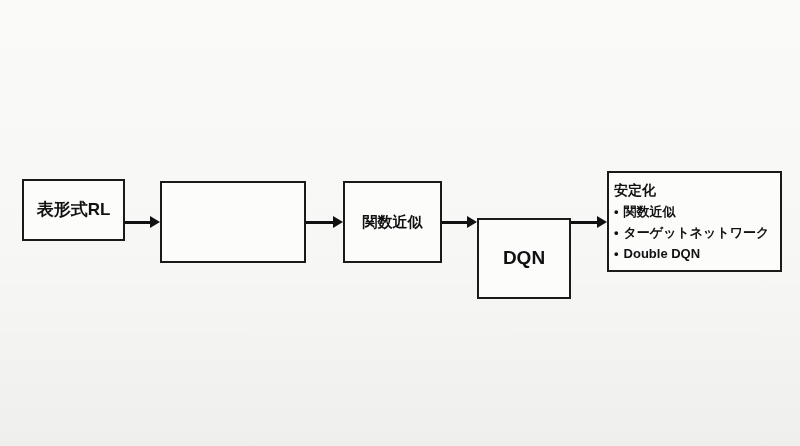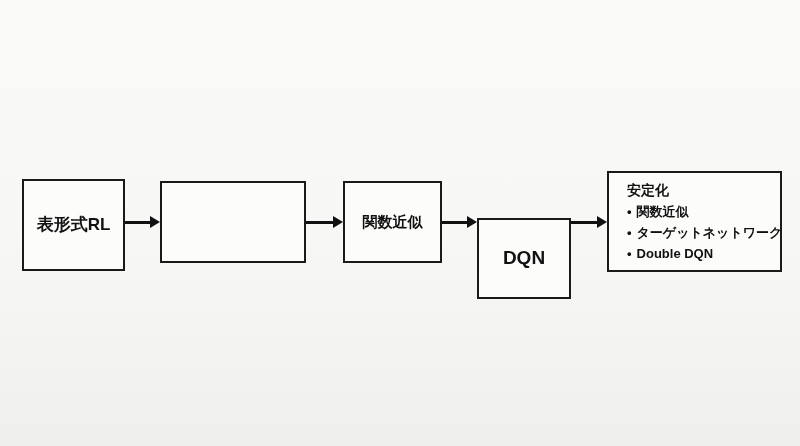--- a/index.html
+++ b/index.html
@@ -24,30 +24,30 @@
     border: 2px solid var(--box-border, #1a1a1a);
     background: var(--box-fill, #fcfcfb);
     display: flex;
     flex-direction: column;
     align-items: center;
     justify-content: center;
     text-align: center;
     font-weight: 700;
     line-height: 1.38;
   }
-  .node-tabular-rl   { left: 22px;  top: 179px; width: 103px; height: 92px;  font-size: 17px; }
+  .node-tabular-rl   { left: 22px;  top: 179px; width: 103px; height: 62px;  font-size: 17px; }
   .node-state-space  { left: 160px; top: 181px; width: 146px; height: 82px;  font-size: 16px; }
   .node-function-approx { left: 343px; top: 181px; width: 99px; height: 82px; font-size: 15px; }
   .node-dqn          { left: 477px; top: 182px; width: 94px;  height: 81px;  font-size: 19px; margin-top: 36px; }
   .node-stabilization {
     left: 607px; top: 171px; width: 175px; height: 101px;
     align-items: flex-start;
     justify-content: flex-start;
     text-align: left;
-    padding: 7px 4px 6px 18px;
+    padding: 7px 4px 6px 5px;
     font-size: 13px;
     line-height: 21px;
     white-space: nowrap;
   }
   .node-stabilization .stab-title {
     font-size: 14px;
   }
   .bullet-row {
     display: flex;
     align-items: baseline;

